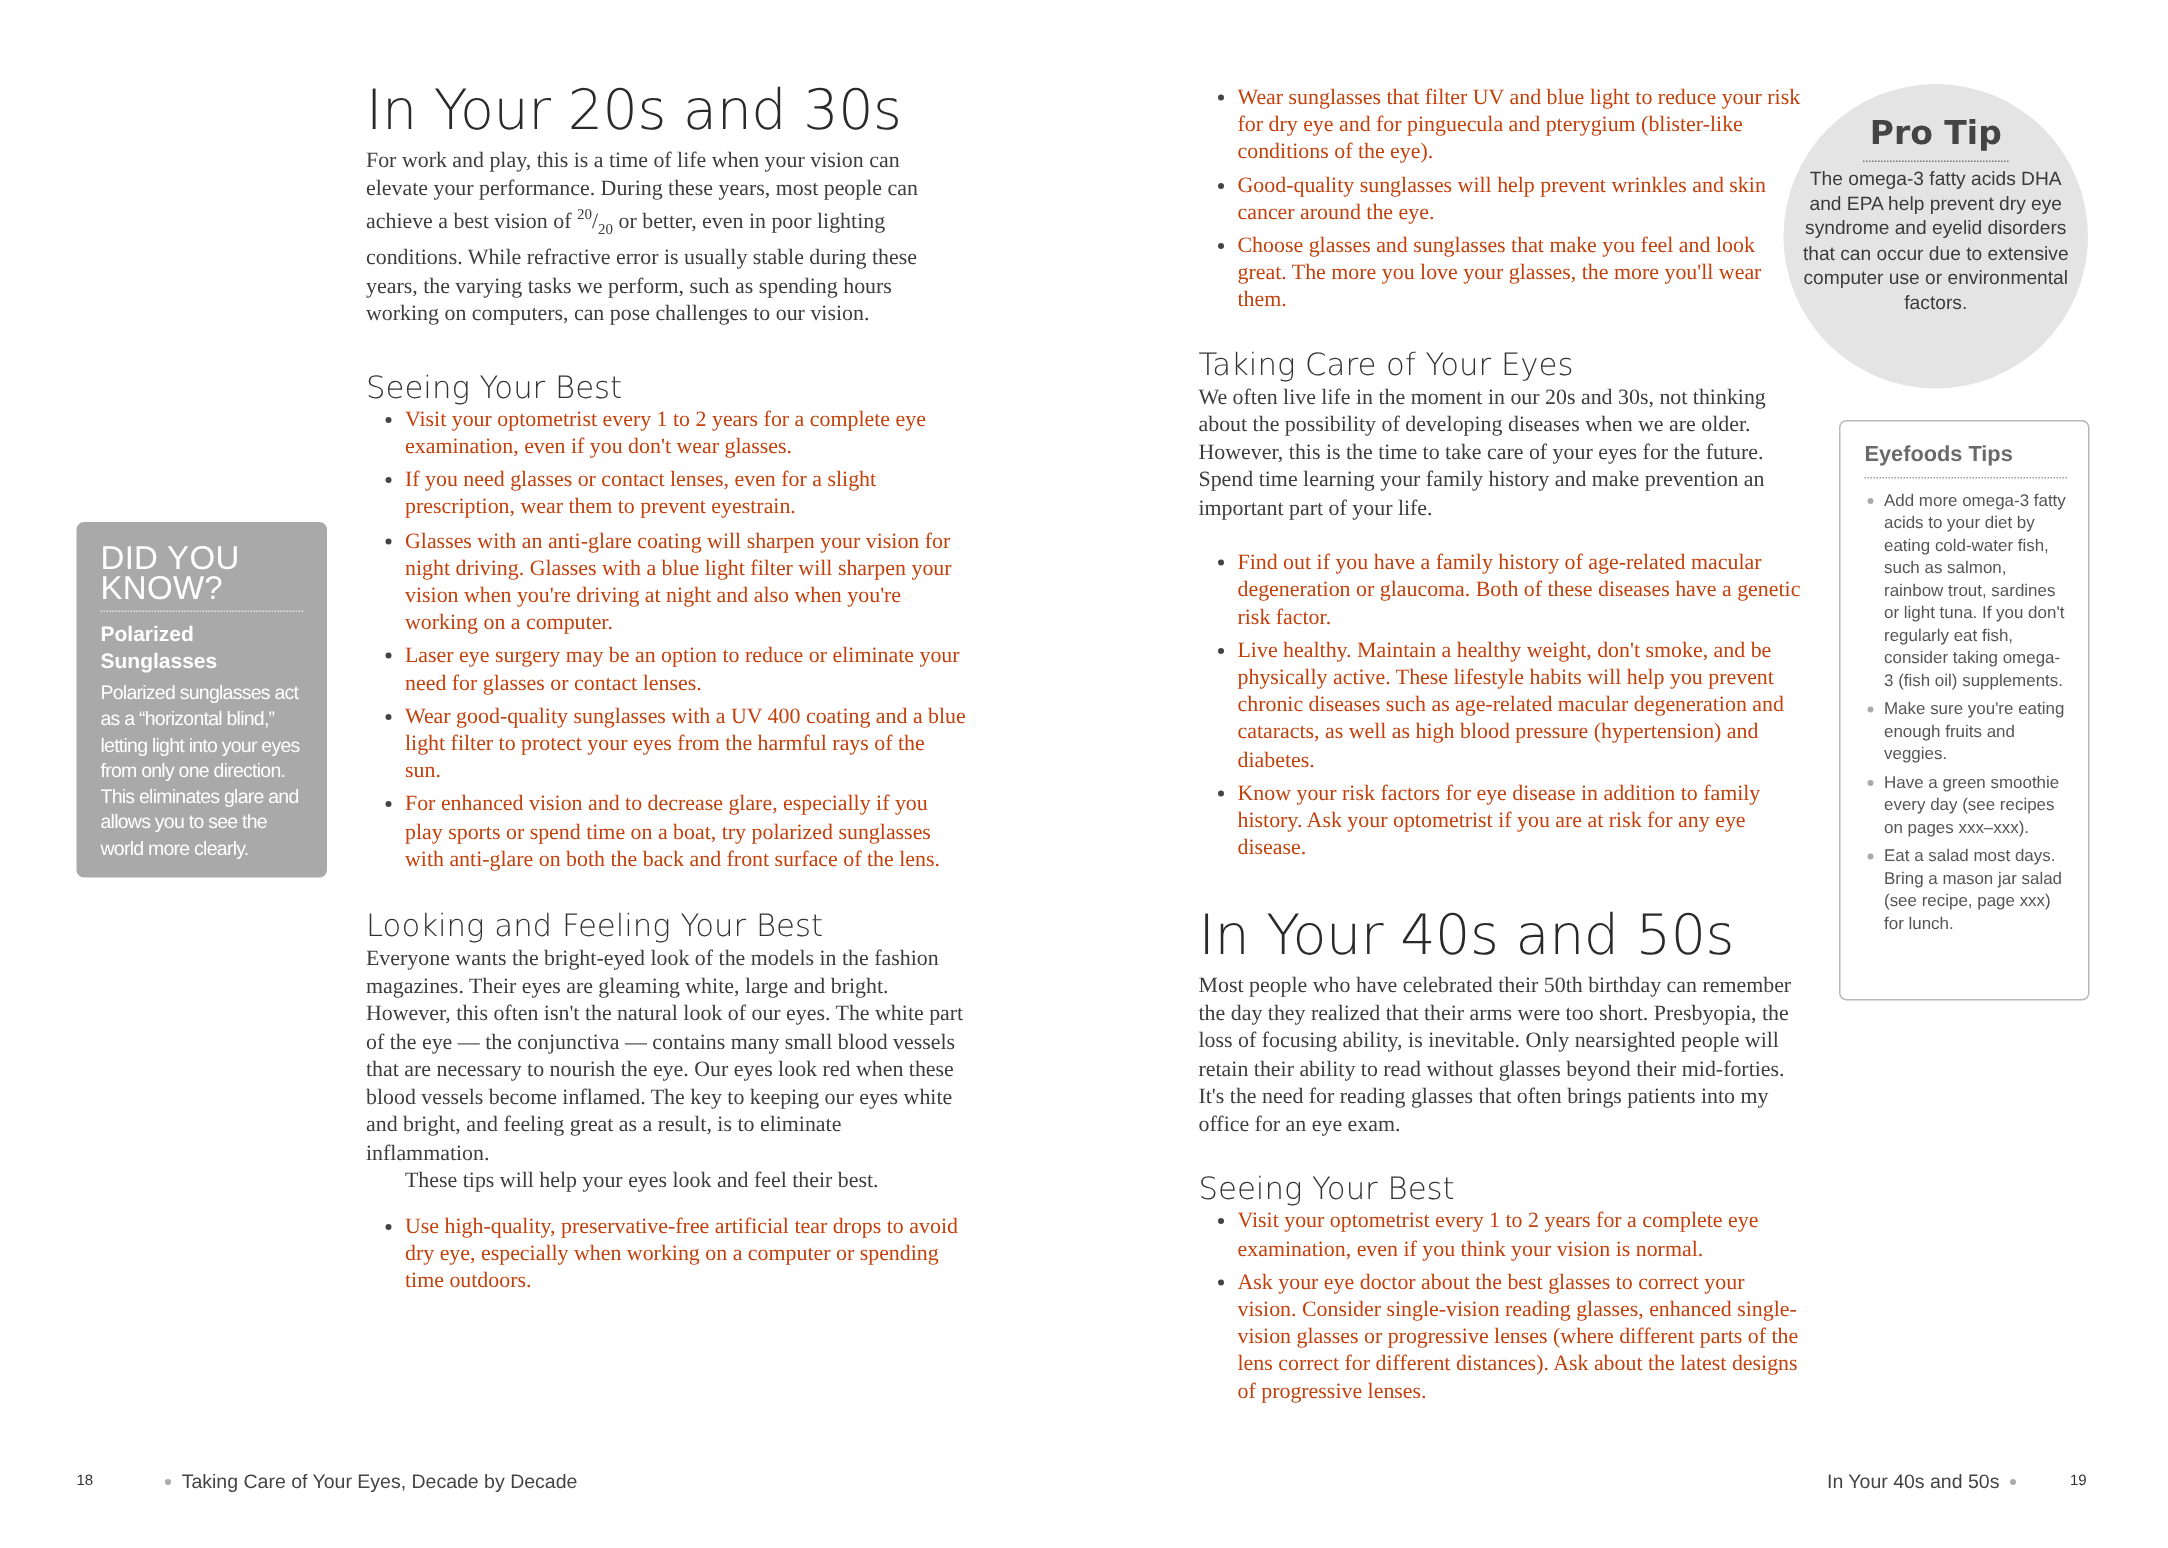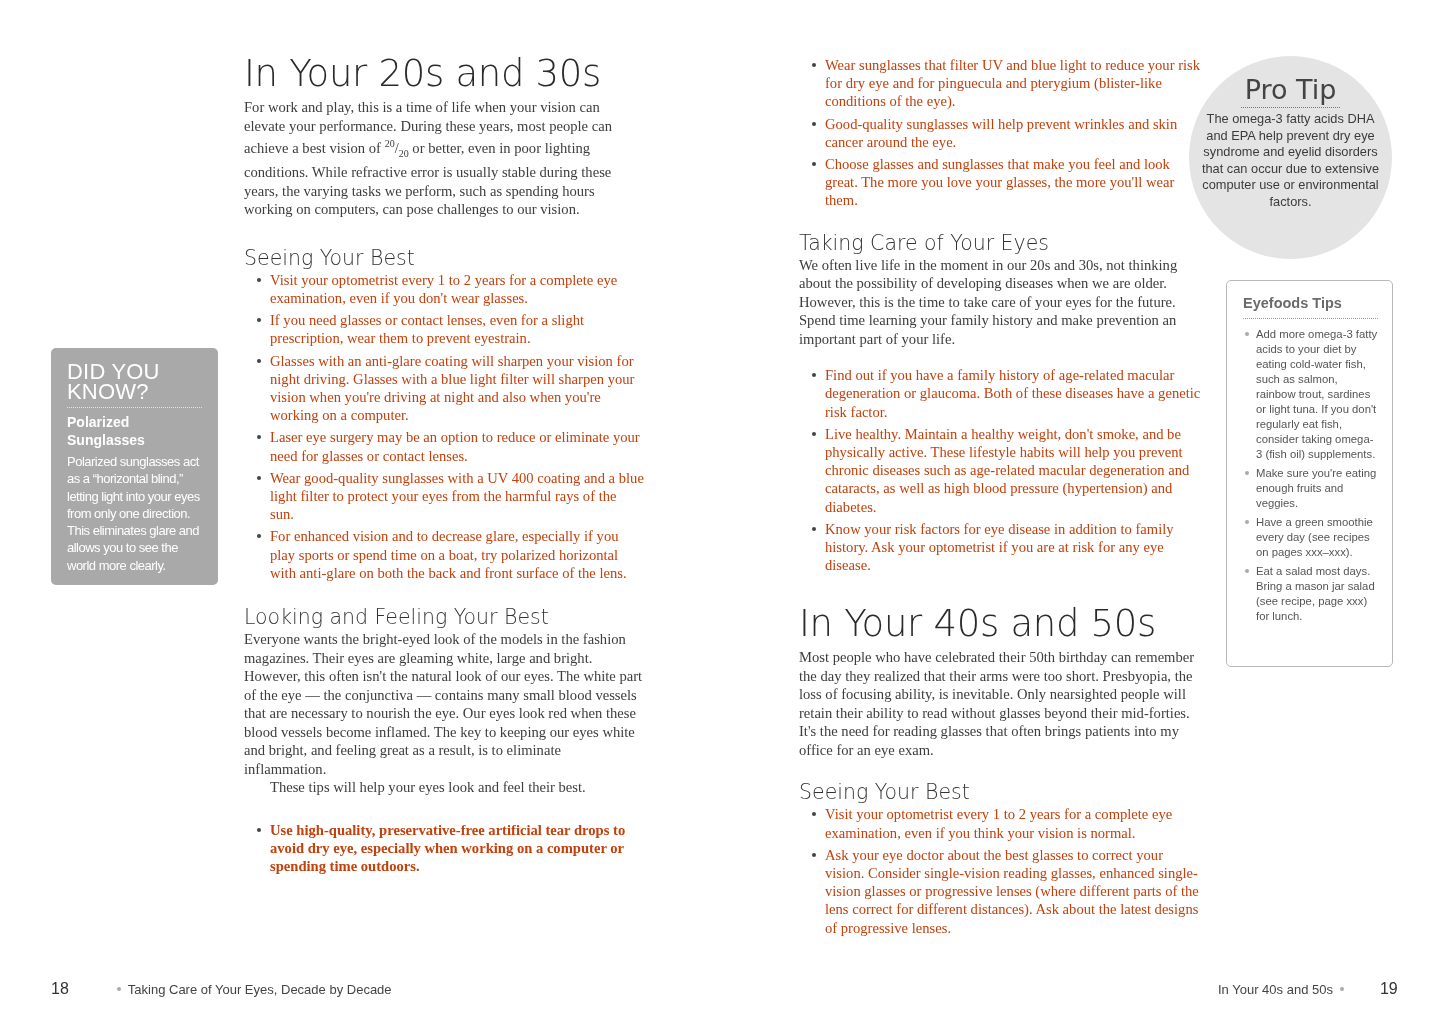--- a/index.html
+++ b/index.html
@@ -72,22 +72,22 @@
     
     .protip {
       position: absolute; left: 467px; top: 56px; width: 203px; height: 203px;
       border-radius: 50%; background: #e4e4e4;
       text-align: center;
       font-family: "Liberation Sans", sans-serif;
       color: #3b3b3b;
       padding-top: 20px;
     }
     .protip .title {
-      font-family: "DejaVu Sans", sans-serif; font-weight: 400;
-      font-size: 27px; line-height: 28px; color: #444;
+      font-family: "DejaVu Sans", sans-serif; font-weight: 700;
+      font-size: 22px; line-height: 28px; color: #444;
       display: inline-block; padding: 0 4px 3px 4px;
       border-bottom: 1.5px dotted #777;
       margin-bottom: 3px;
     }
     .protip .body { font-size: 12.8px; line-height: 16.6px; padding: 0 8px; }
 
     
     .eyefoods {
       position: absolute; left: 504px; top: 280px; width: 167px; height: 387px;
       border: 1.5px solid #b8b8b8; border-radius: 5px;
@@ -103,21 +103,21 @@
     .eyefoods li {
       position: relative; font-size: 11.3px; line-height: 15px; color: #555; margin-bottom: 4px;
     }
     .eyefoods li::before {
       content: ""; position: absolute; left: -11px; top: 5px;
       width: 4px; height: 4px; border-radius: 50%; background: #aaa;
     }
 
     
     .footer { position: absolute; top: 980px; font-family: "Liberation Sans", sans-serif; font-size: 13px; color: #444; display: flex; align-items: center; }
-    .footer .num { font-size: 16px; color: #333; }
+    .footer .num { font-size: 10px; color: #333; }
     .footer .dot { width: 4px; height: 4px; border-radius: 50%; background: #aaa; display: inline-block; }
     .footer-left { left: 51px; }
     .footer-left .dot { margin: 0 7px 0 48px; }
     .footer-right { left: 496px; }
     .footer-right .dot { margin: 0 36px 0 7px; }
   </style>
 </head>
 <body>
 
 <div class="page page-left">
@@ -126,27 +126,27 @@
     <h1 class="h1">In Your 20s and 30s</h1>
     <p class="p"><span>For work and play, this is a time of life when your vision can elevate your performance. During these years, most people can achieve a best vision of </span><sup>20</sup>/<sub>20</sub><span> or better, even in poor lighting conditions. While refractive error is usually stable during these years, the varying tasks we perform, such as spending hours working on computers, can pose challenges to our vision.</span></p>
 
     <h2 class="h2" style="margin-top:26px;">Seeing Your Best</h2>
     <ul class="bullets">
       <li>Visit your optometrist every 1 to 2 years for a complete eye examination, even if you don't wear glasses.</li>
       <li>If you need glasses or contact lenses, even for a slight prescription, wear them to prevent eyestrain.</li>
       <li>Glasses with an anti-glare coating will sharpen your vision for night driving. Glasses with a blue light filter will sharpen your vision when you're driving at night and also when you're working on a computer.</li>
       <li>Laser eye surgery may be an option to reduce or eliminate your need for glasses or contact lenses.</li>
       <li>Wear good-quality sunglasses with a UV 400 coating and a blue light filter to protect your eyes from the harmful rays of the sun.</li>
-      <li>For enhanced vision and to decrease glare, especially if you play sports or spend time on a boat, try polarized horizontal with anti-glare on both the back and front surface of the lens.</li>
+      <li>For enhanced vision and to decrease glare, especially if you play sports or spend time on a boat, try polarized sunglasses with anti-glare on both the back and front surface of the lens.</li>
     </ul>
 
     <h2 class="h2" style="margin-top:22px;">Looking and Feeling Your Best</h2>
     <p class="p">Everyone wants the bright-eyed look of the models in the fashion magazines. Their eyes are gleaming white, large and bright. However, this often isn't the natural look of our eyes. The white part of the eye — the conjunctiva — contains many small blood vessels that are necessary to nourish the eye. Our eyes look red when these blood vessels become inflamed. The key to keeping our eyes white and bright, and feeling great as a result, is to eliminate inflammation.</p>
     <p class="p indent">These tips will help your eyes look and feel their best.</p>
-    <ul class="bullets" style="margin-top:24px;font-weight:bold;">
+    <ul class="bullets" style="margin-top:12px;">
       <li>Use high-quality, preservative-free artificial tear drops to avoid dry eye, especially when working on a computer or spending time outdoors.</li>
     </ul>
   </div>
 
   <aside class="dyk">
     <div class="title">DID YOU KNOW?</div>
     <div class="subtitle">Polarized Sunglasses</div>
     <div class="body">Polarized sunglasses act as a “horizontal blind,” letting light into your eyes from only one direction. This eliminates glare and allows you to see the world more clearly.</div>
   </aside>
 

